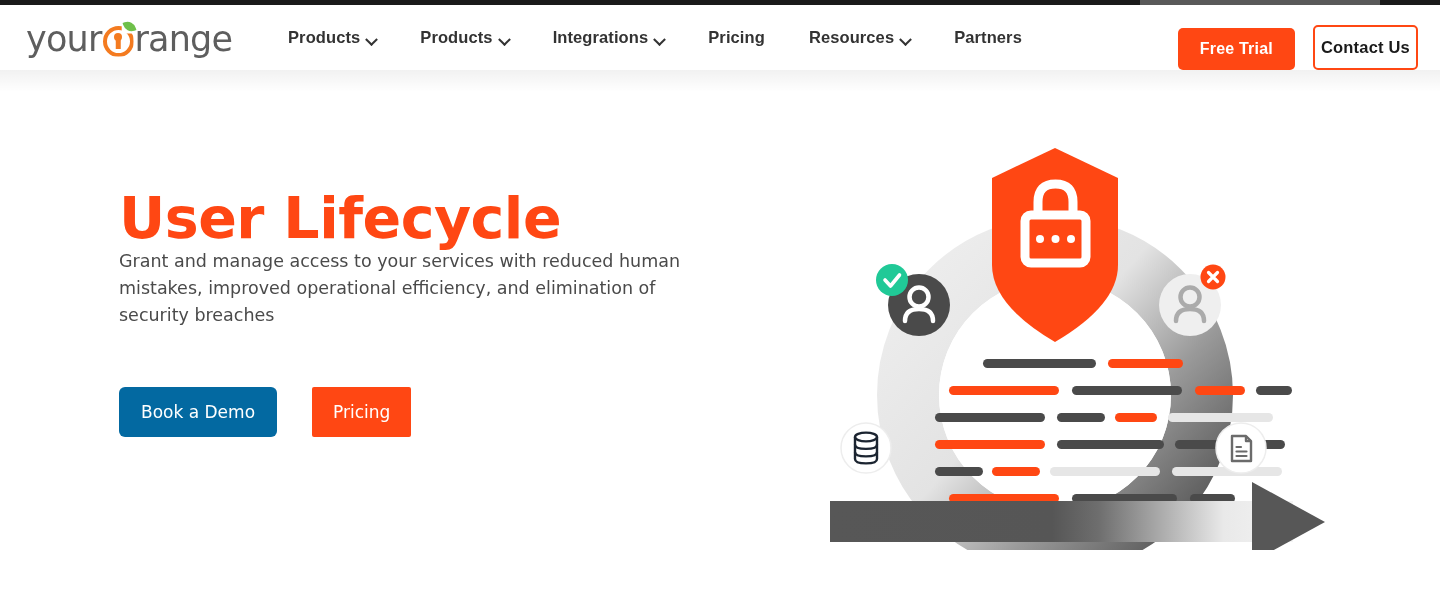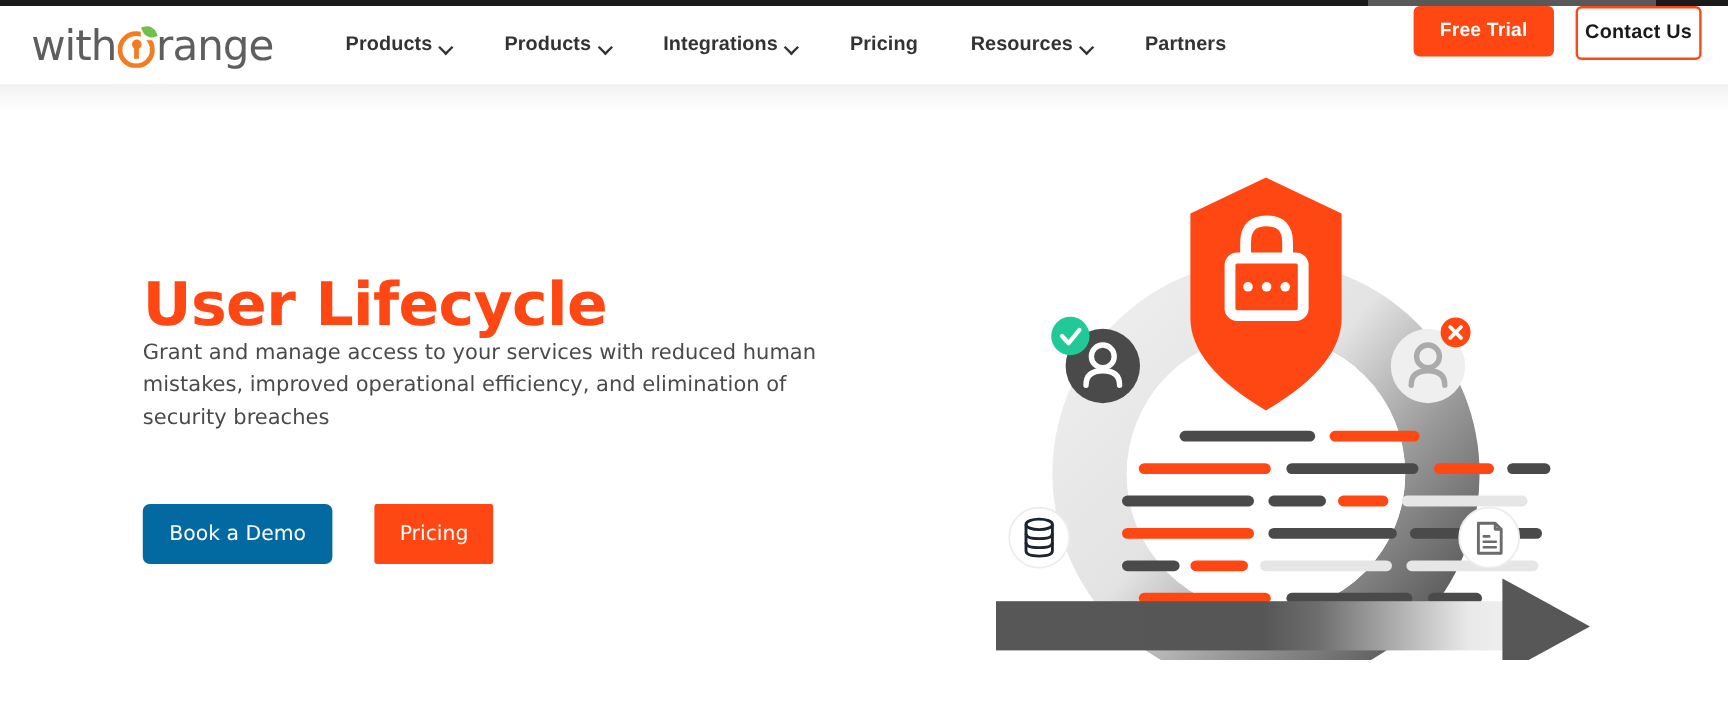--- a/index.html
+++ b/index.html
@@ -141,21 +141,21 @@
     border-bottom: 2.2px solid #333;
     transform: rotate(45deg) translate(-2px,-2px);
   }
 
   .header-actions {
     position: absolute;
     right: 22px;
     top: 0;
     height: 65px;
     display: flex;
-    align-items: flex-start;
+    align-items: flex-end;
     gap: 18px;
   }
   .btn-free-trial {
     background: #FF4713;
     color: #ffffff;
     border: none;
     border-radius: 5px;
     font-size: 16px;
     font-weight: bold;
     padding: 12px 22px;
@@ -185,26 +185,25 @@
     background: #ffffff;
   }
 
   .hero-copy {
     position: absolute;
     left: 119px;
     top: 118px;
     width: 620px;
   }
   .hero-title {
-    font-size: 50px;
+    font-size: 57px;
     font-weight: bold;
     line-height: 1.06;
     letter-spacing: -0.5px;
     font-family: "DejaVu Sans", sans-serif;
-    margin-top: 40px;
   }
   .hero-title .accent { color: #FF4713; display: block; }
   .hero-title .plain  { color: #3d3d3d; display: block; }
 
   .hero-sub {
     font-size: 17.5px;
     line-height: 27px;
     color: #4a4a4a;
     max-width: 595px;
     font-family: "DejaVu Sans", sans-serif;
@@ -249,21 +248,21 @@
 </head>
 <body>
 
 <div class="top-strip">
   <div class="top-strip-thumb"></div>
 </div>
 
 <div class="header">
 
   <a class="logo">
-    <span class="logo-text">with</span>
+    <span class="logo-text">your</span>
     <span class="logo-mark">
       <span class="logo-ring"></span>
       <span class="logo-keyhole-head"></span>
       <span class="logo-keyhole-stem"></span>
       <span class="logo-leaf"></span>
     </span>
     <span class="logo-text">range</span>
   </a>
 
   <nav class="nav">

